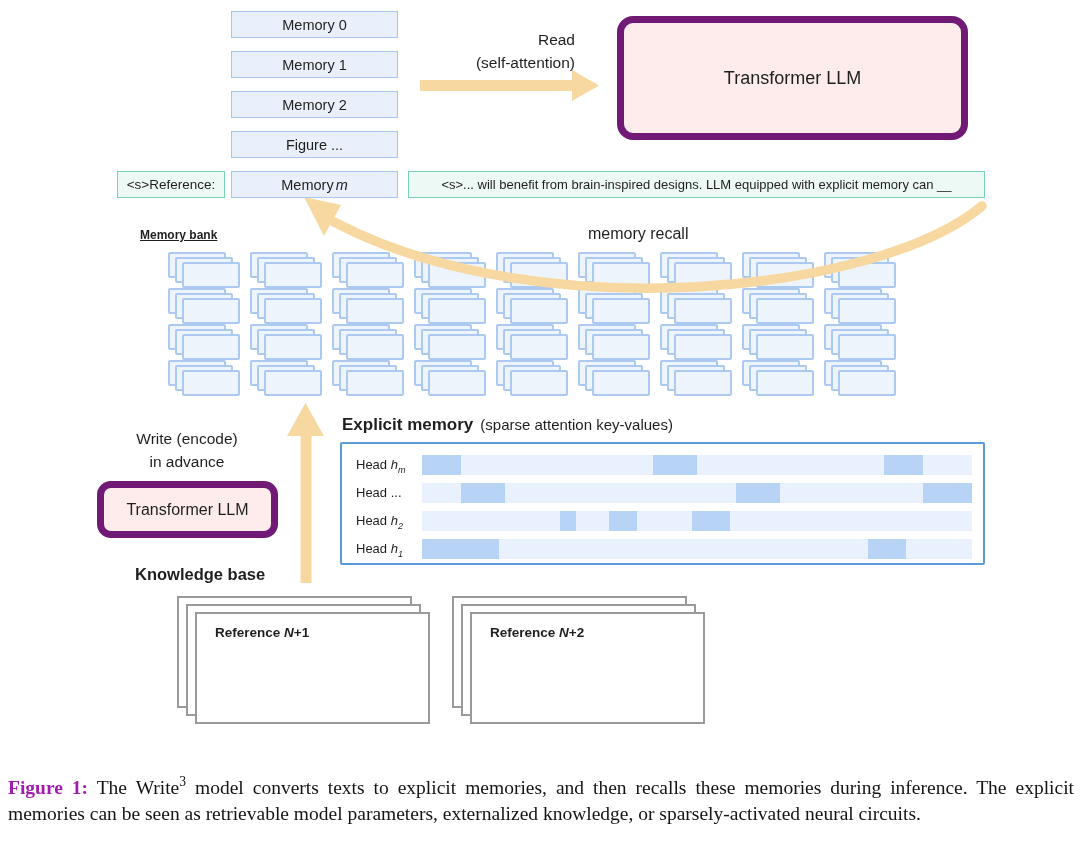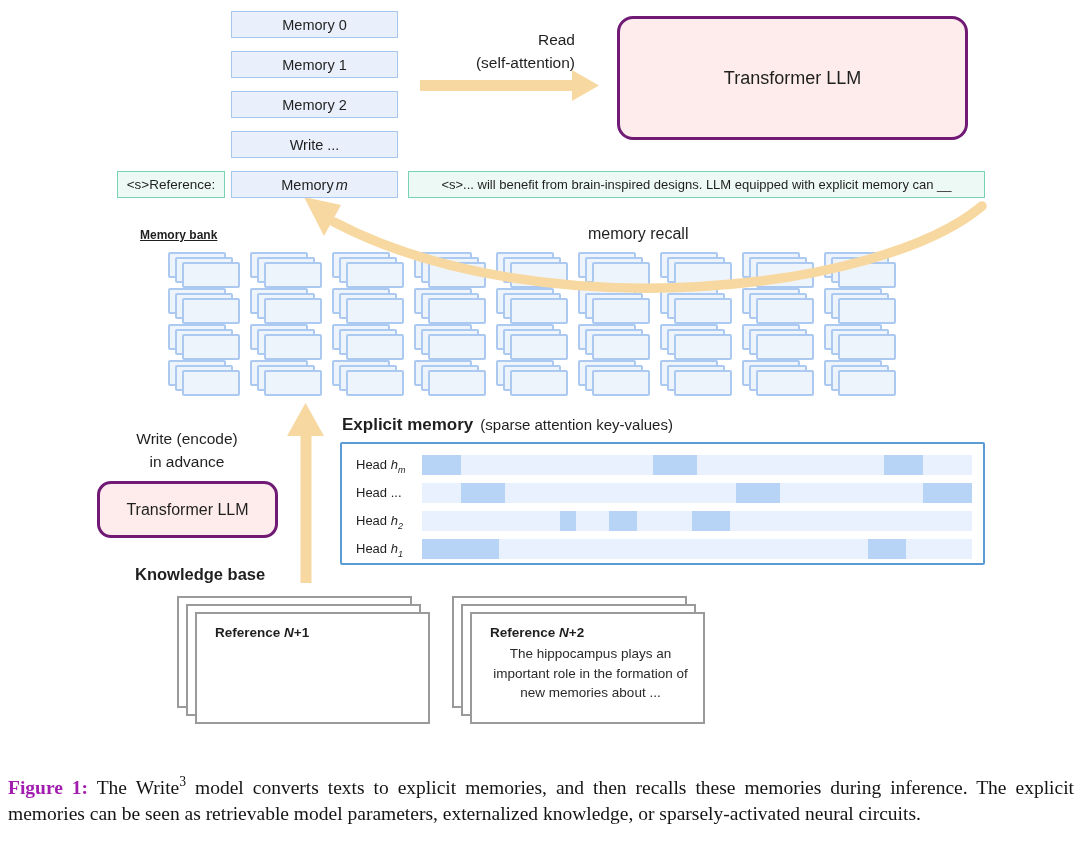--- a/index.html
+++ b/index.html
@@ -24,21 +24,21 @@
   .lbl{position:absolute;z-index:3;}
   #read-label{left:420px;top:28px;width:155px;text-align:right;font-size:15.5px;line-height:23px;}
   #recall-label{left:588px;top:225px;font-size:16px;}
   #bank-title{left:140px;top:228px;font-size:12px;font-weight:bold;text-decoration:underline;}
   #write-label{left:112px;top:427px;width:150px;text-align:center;font-size:15.5px;line-height:23px;}
   #kb-title{left:135px;top:565px;font-size:16.5px;font-weight:bold;}
   #em-heading{left:342px;top:415px;font-size:17px;}
   #em-heading .em-t{font-weight:bold;}
   #em-heading .em-s{font-size:15px;margin-left:7px;}
   
-  .pink-box{position:absolute;background:#fdeceb;border:3px solid #701a75;box-sizing:border-box;
+  .pink-box{position:absolute;background:#fdeceb;border:7px solid #701a75;box-sizing:border-box;
             display:flex;align-items:center;justify-content:center;z-index:3;}
   #llm-top{left:617px;top:16px;width:351px;height:124px;border-radius:16px;font-size:18px;}
   #llm-left{left:97px;top:481px;width:181px;height:57px;border-radius:14px;font-size:16px;}
   
   .bank-cell{position:absolute;width:72px;height:36px;}
   .bank-layer{position:absolute;width:58px;height:26px;background:#eef4fc;border:2px solid #abc9f1;
               box-sizing:border-box;border-radius:2px;}
   
   #em-box{position:absolute;left:340px;top:442px;width:645px;height:123px;background:#ffffff;
           border:2.5px solid #5b9bd5;border-radius:2px;box-sizing:border-box;z-index:3;}
@@ -270,21 +270,21 @@
       <div class="mem-box">
         <span>Memory 0</span>
       </div>
       <div class="mem-box">
         <span>Memory 1</span>
       </div>
       <div class="mem-box">
         <span>Memory 2</span>
       </div>
       <div class="mem-box">
-        <span>Write ...</span>
+        <span>Figure ...</span>
       </div>
       <div class="mem-box">
         <span>Memory </span>
         <i>m</i>
       </div>
     </div>
 
   <div id="ref-box" class="token-box lz">&lt;s&gt;Reference:</div>
   <div id="ctx-box" class="token-box lz">&lt;s&gt;... will benefit from brain-inspired designs. LLM equipped with explicit memory can __</div>
 
@@ -340,18 +340,17 @@
             <div class="head-seg" style="left: 81%; width: 7%;"></div>
           </div>
         </div>
       </div>
   </div>
 
   <div id="knowledge-cards"><div class="card-group"><div class="card-back" style="left: 0px; top: 0px;"></div><div class="card-back" style="left: 9px; top: 8px;"></div><div class="card-front" style="left: 18px; top: 16px;">
           <div class="card-title"><span>Reference </span><i>N</i><span>+1</span></div>
         </div></div><div class="card-group"><div class="card-back" style="left: 0px; top: 0px;"></div><div class="card-back" style="left: 9px; top: 8px;"></div><div class="card-front" style="left: 18px; top: 16px;">
           <div class="card-title"><span>Reference </span><i>N</i><span>+2</span></div>
-          <div class="card-body">The hippocampus plays an important role in the formation of new memories about ...</div>
         </div></div></div>
 
   <p id="caption"><span class="cap-label">Figure 1:</span><span> The Write</span><sup>3</sup><span> model converts texts to explicit memories, and then recalls these memories during inference. The explicit memories can be seen as retrievable model parameters, externalized knowledge, or sparsely-activated neural circuits.</span></p>
 
 </div>
 
 </body></html>

